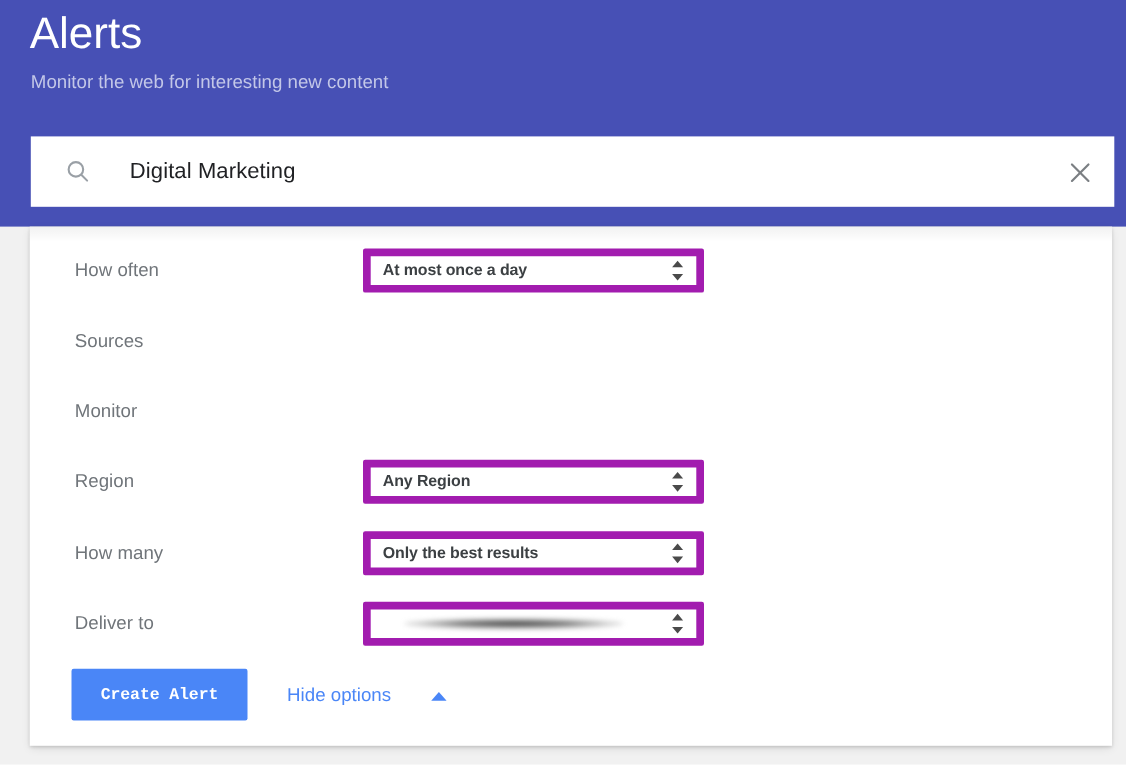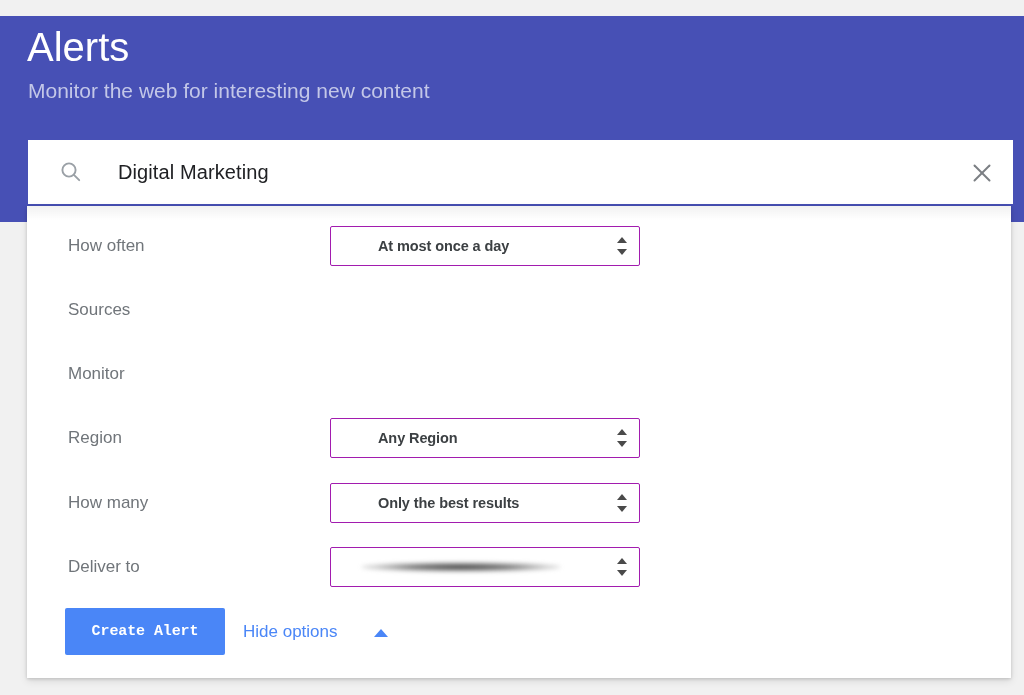--- a/index.html
+++ b/index.html
@@ -20,42 +20,42 @@
     position: relative;
     width: 1024px;
     height: 695px;
     background: #f1f1f1;
   }
 
   
   .header {
     position: absolute;
     left: 0;
-    top: 16px;
+    top: 0;
     width: 1024px;
     height: 206px;
     background: #4750b5;
   }
 
   .header-title {
     position: absolute;
     left: 27px;
     top: 7px;
     font-size: 40px;
     font-weight: 400;
     color: #ffffff;
     letter-spacing: 0px;
     line-height: 48px;
   }
 
   .header-subtitle {
     position: absolute;
     left: 28px;
     top: 63px;
-    font-size: 21px;
+    font-size: 17px;
     font-weight: 400;
     color: #c3c7e8;
     line-height: 24px;
   }
 
   
   .search-bar {
     position: absolute;
     left: 28px;
     top: 124px;
@@ -136,27 +136,26 @@
     color: #70757a;
     font-weight: 400;
     line-height: 40px;
     white-space: nowrap;
   }
 
   .select-box {
     position: relative;
     width: 310px;
     height: 40px;
-    border: 1px solid #a21caf;
+    border: 7px solid #a21caf;
     border-radius: 2px;
     background: #ffffff;
     display: flex;
     align-items: center;
     cursor: pointer;
-    padding-left: 36px;
   }
 
   .select-text {
     margin-left: 11px;
     font-size: 14.5px;
     font-weight: bold;
     color: #3c4043;
     letter-spacing: -0.1px;
     white-space: nowrap;
   }
@@ -224,21 +223,21 @@
     border-radius: 2px;
     color: #ffffff;
     font-family: Liberation Mono, monospace;
     font-size: 15px;
     font-weight: bold;
     letter-spacing: -0.1px;
     cursor: pointer;
   }
 
   .hide-options {
-    margin-left: 18px;
+    margin-left: 36px;
     display: flex;
     align-items: center;
     cursor: pointer;
     gap: 24px;
   }
 
   .hide-options-label {
     font-size: 17px;
     color: #4a86f7;
     line-height: 20px;

